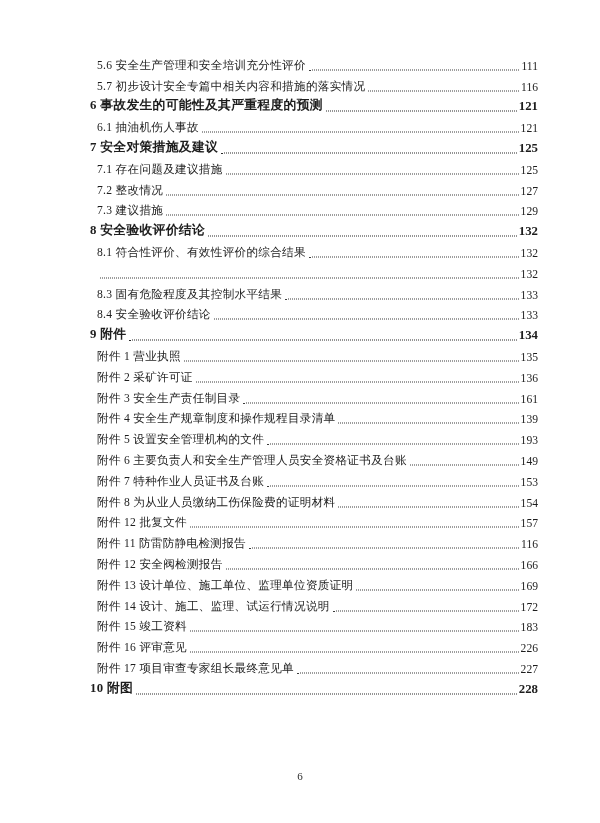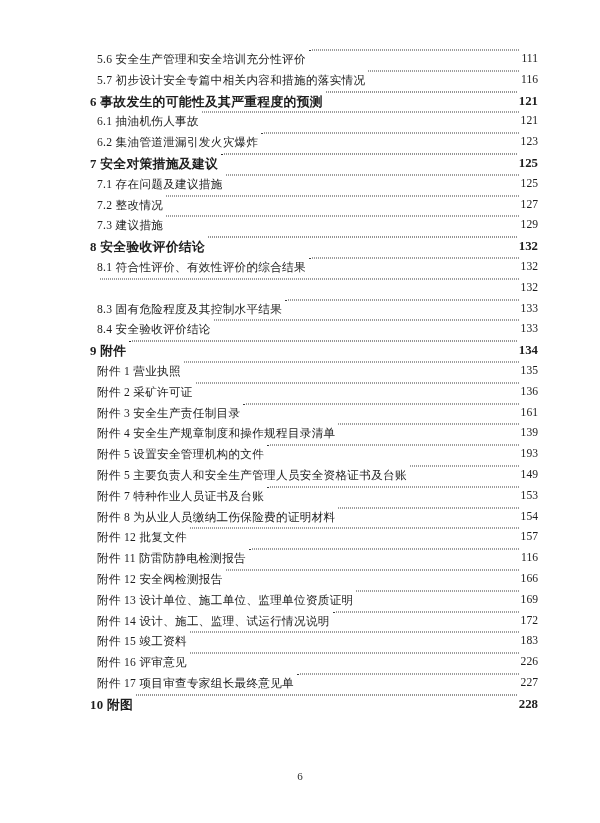--- a/index.html
+++ b/index.html
@@ -21,21 +21,21 @@
     overflow: hidden;
   }
   .toc {
     position: absolute;
     top: 52px;
     left: 74px;
     right: 62px;
   }
   .row {
     display: flex;
-    align-items: flex-start;
+    align-items: flex-end;
     height: 20.8px;
     font-size: 11.6px;
     white-space: nowrap;
   }
   .row.lvl1 {
     font-weight: bold;
     font-size: 12.8px;
     margin-left: 16px;
   }
   .row.lvl2 {
@@ -85,25 +85,20 @@
       <div class="row lvl1">
         <span class="label">6 事故发生的可能性及其严重程度的预测</span>
         <span class="leader"></span>
         <span class="page-num">121</span>
       </div>
       <div class="row lvl2">
         <span class="label">6.1 抽油机伤人事故</span>
         <span class="leader"></span>
         <span class="page-num">121</span>
       </div>
-      <div class="row lvl2">
-        <span class="label">6.2 集油管道泄漏引发火灾爆炸</span>
-        <span class="leader"></span>
-        <span class="page-num">123</span>
-      </div>
       <div class="row lvl1">
         <span class="label">7 安全对策措施及建议</span>
         <span class="leader"></span>
         <span class="page-num">125</span>
       </div>
       <div class="row lvl2">
         <span class="label">7.1 存在问题及建议措施</span>
         <span class="leader"></span>
         <span class="page-num">125</span>
       </div>
@@ -165,21 +160,21 @@
         <span class="label">附件 4 安全生产规章制度和操作规程目录清单</span>
         <span class="leader"></span>
         <span class="page-num">139</span>
       </div>
       <div class="row lvl2">
         <span class="label">附件 5 设置安全管理机构的文件</span>
         <span class="leader"></span>
         <span class="page-num">193</span>
       </div>
       <div class="row lvl2">
-        <span class="label">附件 5 主要负责人和安全生产管理人员安全资格证书及台账</span>
+        <span class="label">附件 6 主要负责人和安全生产管理人员安全资格证书及台账</span>
         <span class="leader"></span>
         <span class="page-num">149</span>
       </div>
       <div class="row lvl2">
         <span class="label">附件 7 特种作业人员证书及台账</span>
         <span class="leader"></span>
         <span class="page-num">153</span>
       </div>
       <div class="row lvl2">
         <span class="label">附件 8 为从业人员缴纳工伤保险费的证明材料</span>

